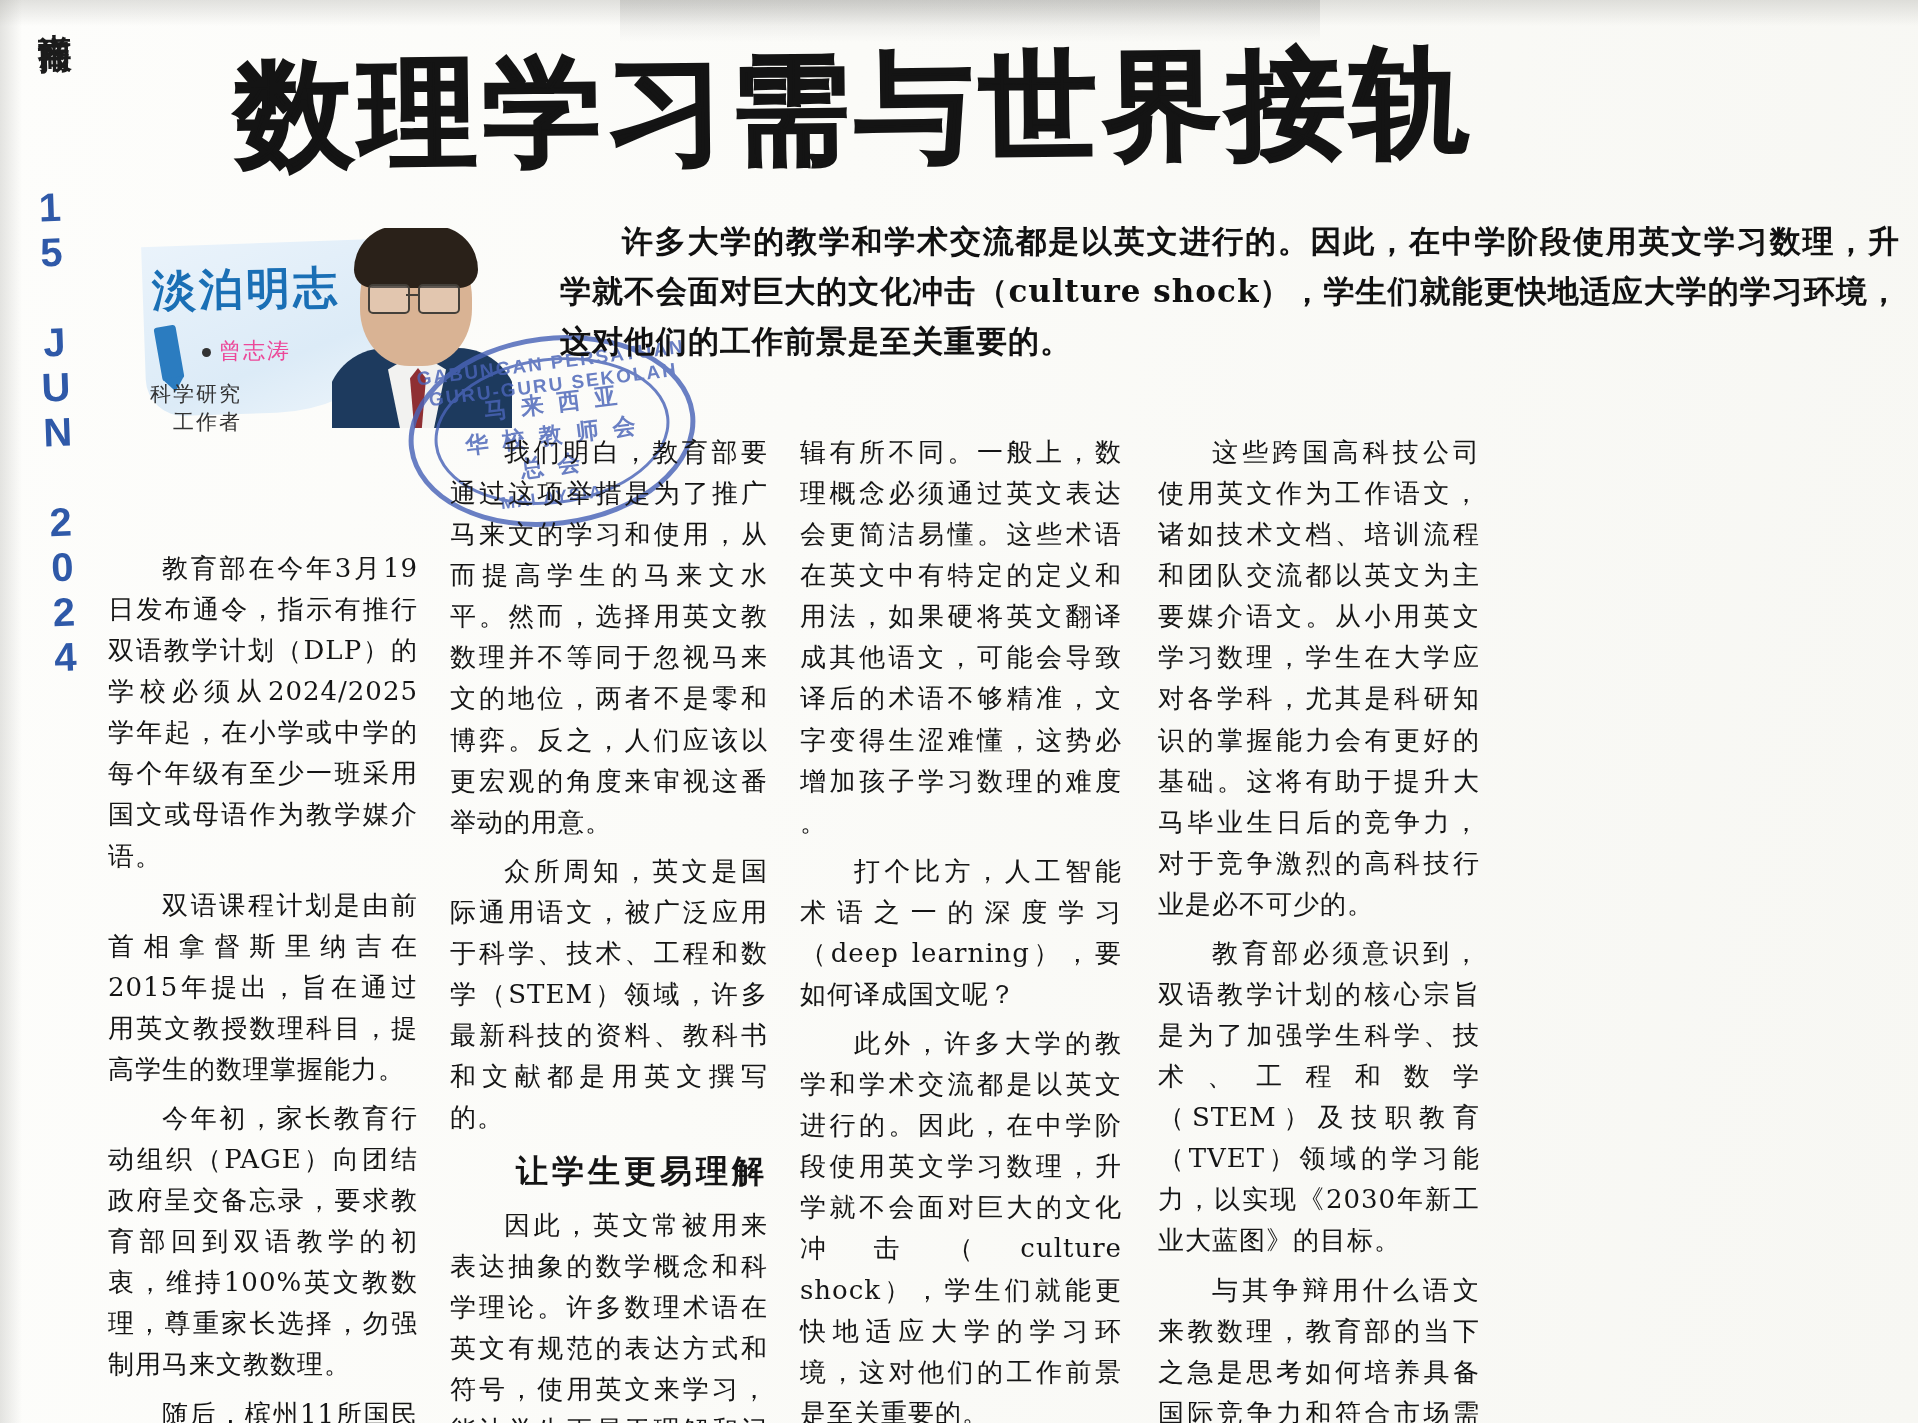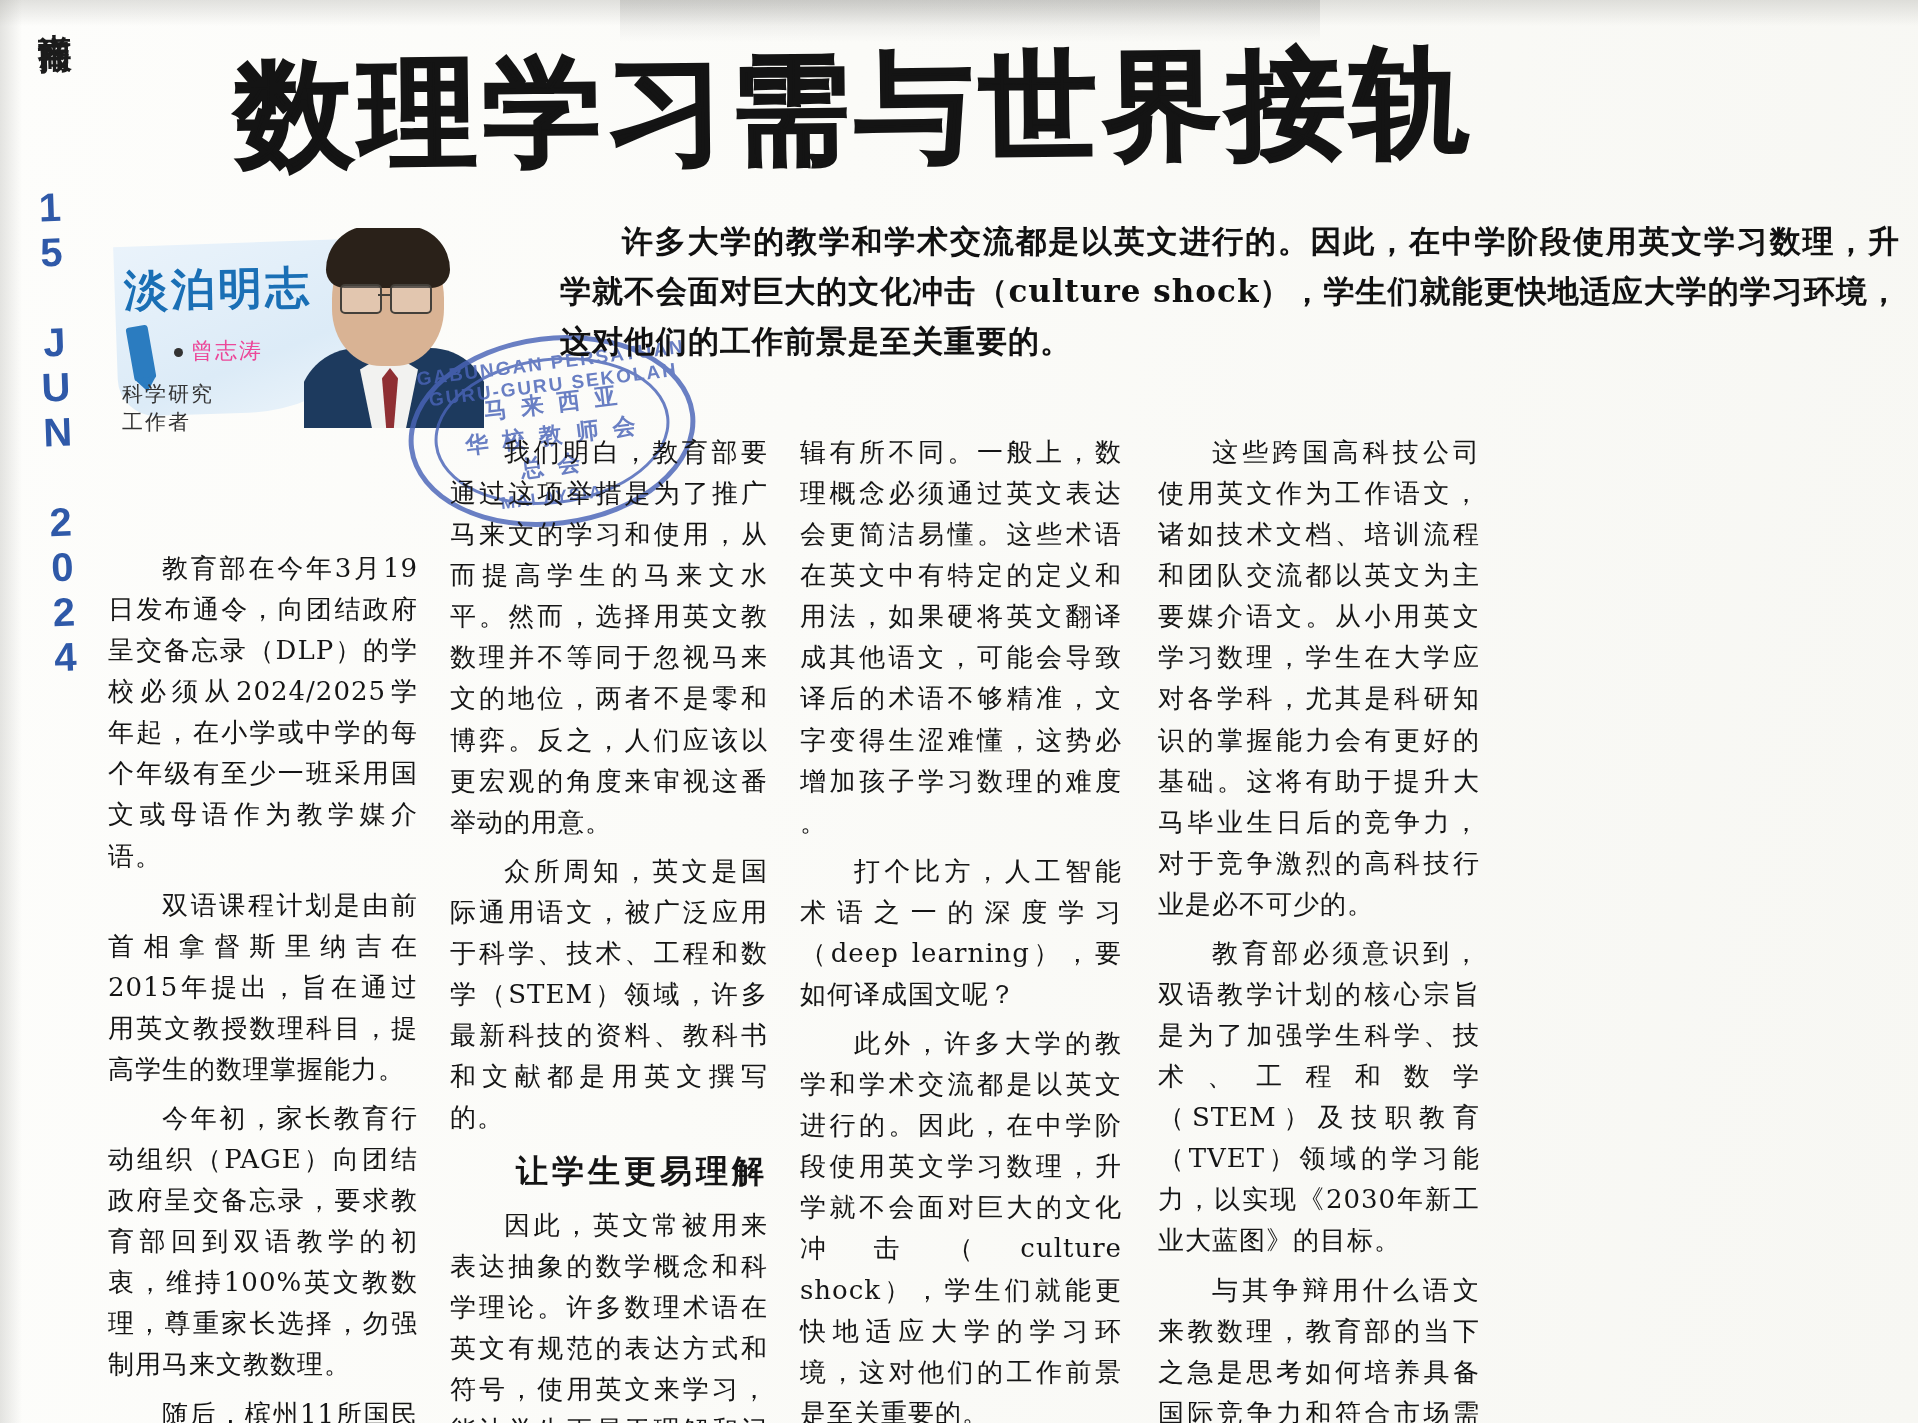--- a/index.html
+++ b/index.html
@@ -89,21 +89,21 @@
     letter-spacing: 6px;
     color: #141414;
     white-space: nowrap;
     transform: rotate(-0.6deg);
     -webkit-text-stroke: 2px #141414;
   }
 
   
   .author-box {
     position: absolute;
-    left: 116px;
+    left: 144px;
     top: 232px;
     width: 385px;
     height: 220px;
   }
   .author-swoosh {
     position: absolute;
     left: 0; top: 10px;
     width: 300px; height: 170px;
     border-radius: 0 0 180px 40px;
     background: linear-gradient(160deg, #eaf3fb 0%, #dcebf7 60%, #eff6fb 100%);
@@ -152,20 +152,21 @@
     vertical-align: middle;
   }
   .author-role {
     position: absolute;
     left: 6px; top: 148px;
     font-family: "DejaVu Serif", serif;
     font-size: 21px;
     line-height: 1.35;
     color: #333;
     letter-spacing: 2px;
+    text-align: right;
   }
   .author-photo {
     position: absolute;
     left: 188px; top: -4px;
     width: 180px; height: 200px;
     overflow: hidden;
   }
   .photo-face {
     position: absolute;
     left: 28px; top: 8px;
@@ -354,21 +355,21 @@
   <div class="stamp-top">GABUNGAN PERSATUAN GURU-GURU SEKOLAH</div>
   <div class="stamp-cn1">马 来 西 亚</div>
   <div class="stamp-cn2">华 校 教 师 会</div>
   <div class="stamp-cn3">总 会</div>
   <div class="stamp-bottom">MALAYSIA</div>
 </div>
 
 <div class="lead">许多大学的教学和学术交流都是以英文进行的。因此，在中学阶段使用英文学习数理，升学就不会面对巨大的文化冲击（culture shock），学生们就能更快地适应大学的学习环境，这对他们的工作前景是至关重要的。</div>
 
 <div class="col" id="col1">
-  <p>教育部在今年3月19日发布通令，向团结政府呈交备忘录（DLP）的学校必须从2024/2025学年起，在小学或中学的每个年级有至少一班采用国文或母语作为教学媒介语。</p>
+  <p>教育部在今年3月19日发布通令，指示有推行双语教学计划（DLP）的学校必须从2024/2025学年起，在小学或中学的每个年级有至少一班采用国文或母语作为教学媒介语。</p>
   <p>双语课程计划是由前首相拿督斯里纳吉在2015年提出，旨在通过用英文教授数理科目，提高学生的数理掌握能力。</p>
   <p>今年初，家长教育行动组织（PAGE）向团结政府呈交备忘录，要求教育部回到双语教学的初衷，维持100%英文教数理，尊重家长选择，勿强制用马来文教数理。</p>
   <p>随后，槟州11所国民型华文中学董事会及家协联手签署，要求教育部撤回强制华中至少须开设一班国文教数理的决定。</p>
 </div>
 
 <div class="col" id="col2">
   <p>我们明白，教育部要通过这项举措是为了推广马来文的学习和使用，从而提高学生的马来文水平。然而，选择用英文教数理并不等同于忽视马来文的地位，两者不是零和博弈。反之，人们应该以更宏观的角度来审视这番举动的用意。</p>
   <p>众所周知，英文是国际通用语文，被广泛应用于科学、技术、工程和数学（STEM）领域，许多最新科技的资料、教科书和文献都是用英文撰写的。</p>
   <p class="subhead">让学生更易理解</p>
   <p>因此，英文常被用来表达抽象的数学概念和科学理论。许多数理术语在英文有规范的表达方式和符号，使用英文来学习，能让学生更易于理解和记忆。</p>

